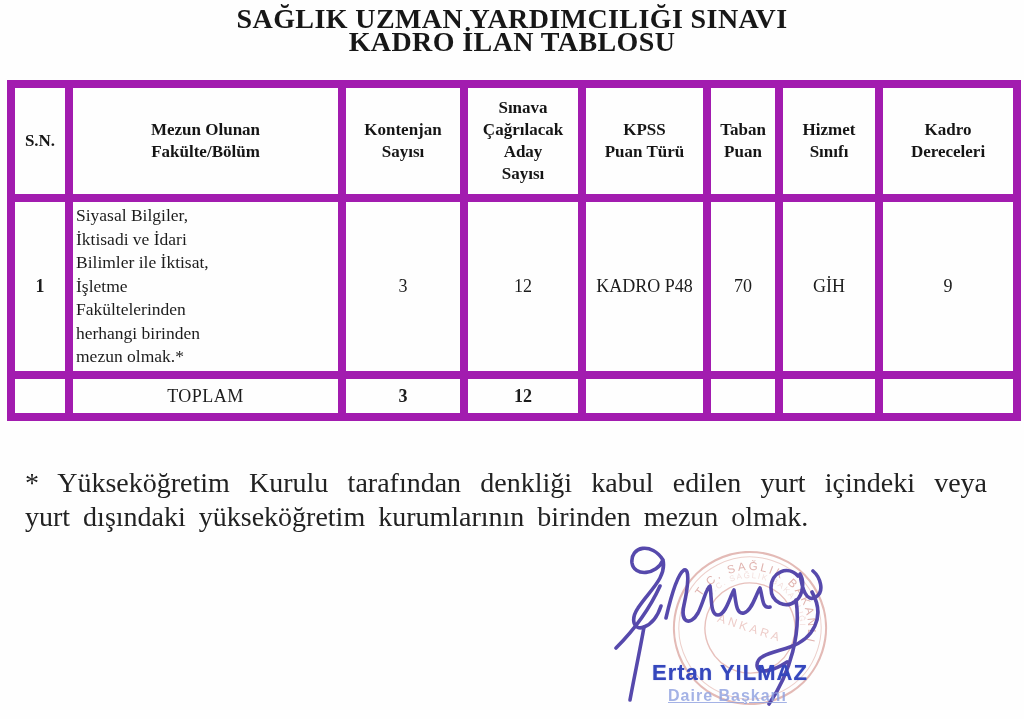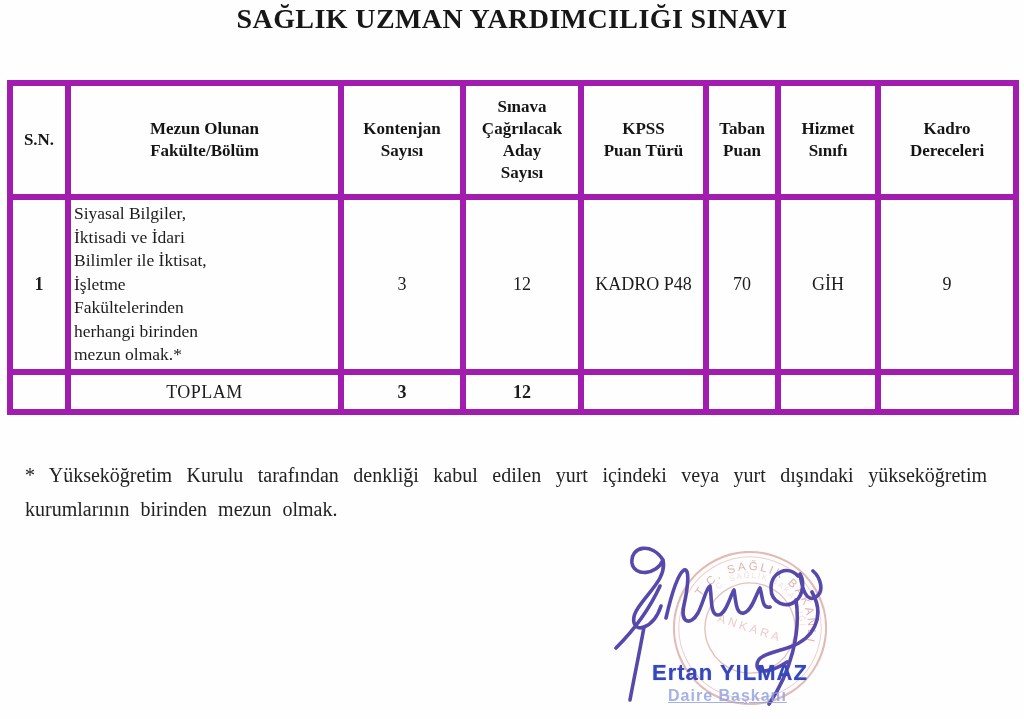--- a/index.html
+++ b/index.html
@@ -23,21 +23,21 @@
 
   
   table.kadro {
     position: absolute; left: 7px; top: 80px;
     border-collapse: collapse; table-layout: fixed;
     width: 1006px;
     border: 3px solid #1a1a1a;
     background: transparent;
   }
   table.kadro td {
-    border: 6px solid #a21caf;
+    border: 8px solid #a21caf;
     text-align: center; vertical-align: middle;
     padding: 0 2px;
     font-size: 17px;
     white-space: pre-line;
     overflow: hidden;
   }
   tr.header-row { height: 114px; }
   tr.header-row td {
     font-weight: bold; font-size: 17px; line-height: 22px; color: #151515;
   }
@@ -51,21 +51,21 @@
     margin-left: 27px;
   }
   tr.toplam-row { height: 24px; }
   tr.toplam-row td { font-size: 18px; line-height: 20px; padding: 7px; }
   tr.toplam-row td.bold-num { font-weight: bold; }
   td.toplam-label { letter-spacing: 0.5px; }
 
   
   .footnote {
     position: absolute; left: 25px; top: 438px; width: 962px;
-    font-size: 20px; line-height: 34px;
+    font-size: 28px; line-height: 34px;
     text-align: justify; word-spacing: 6px;
     color: #222;
   }
 
   
   .sig-block { position: absolute; left: 600px; top: 530px; width: 424px; height: 189px; }
   .sig-svg { position: absolute; left: 0; top: 0; }
   .sig-name {
     position: absolute; left: 52px; top: 130px; width: 260px;
     font-family: "Liberation Sans", sans-serif;
@@ -82,20 +82,21 @@
     text-decoration: underline;
   }
 </style>
 </head>
 <body>
 
 <div class="page">
 
   <div class="doc-title">
     <div>SAĞLIK UZMAN YARDIMCILIĞI SINAVI</div>
+    <div>KADRO İLAN TABLOSU</div>
   </div>
 
   <table class="kadro">
     <colgroup>
       <col style="width:58px">
         <col style="width:273px">
         <col style="width:122px">
         <col style="width:118px">
       <col style="width:125px">
         <col style="width:72px">

